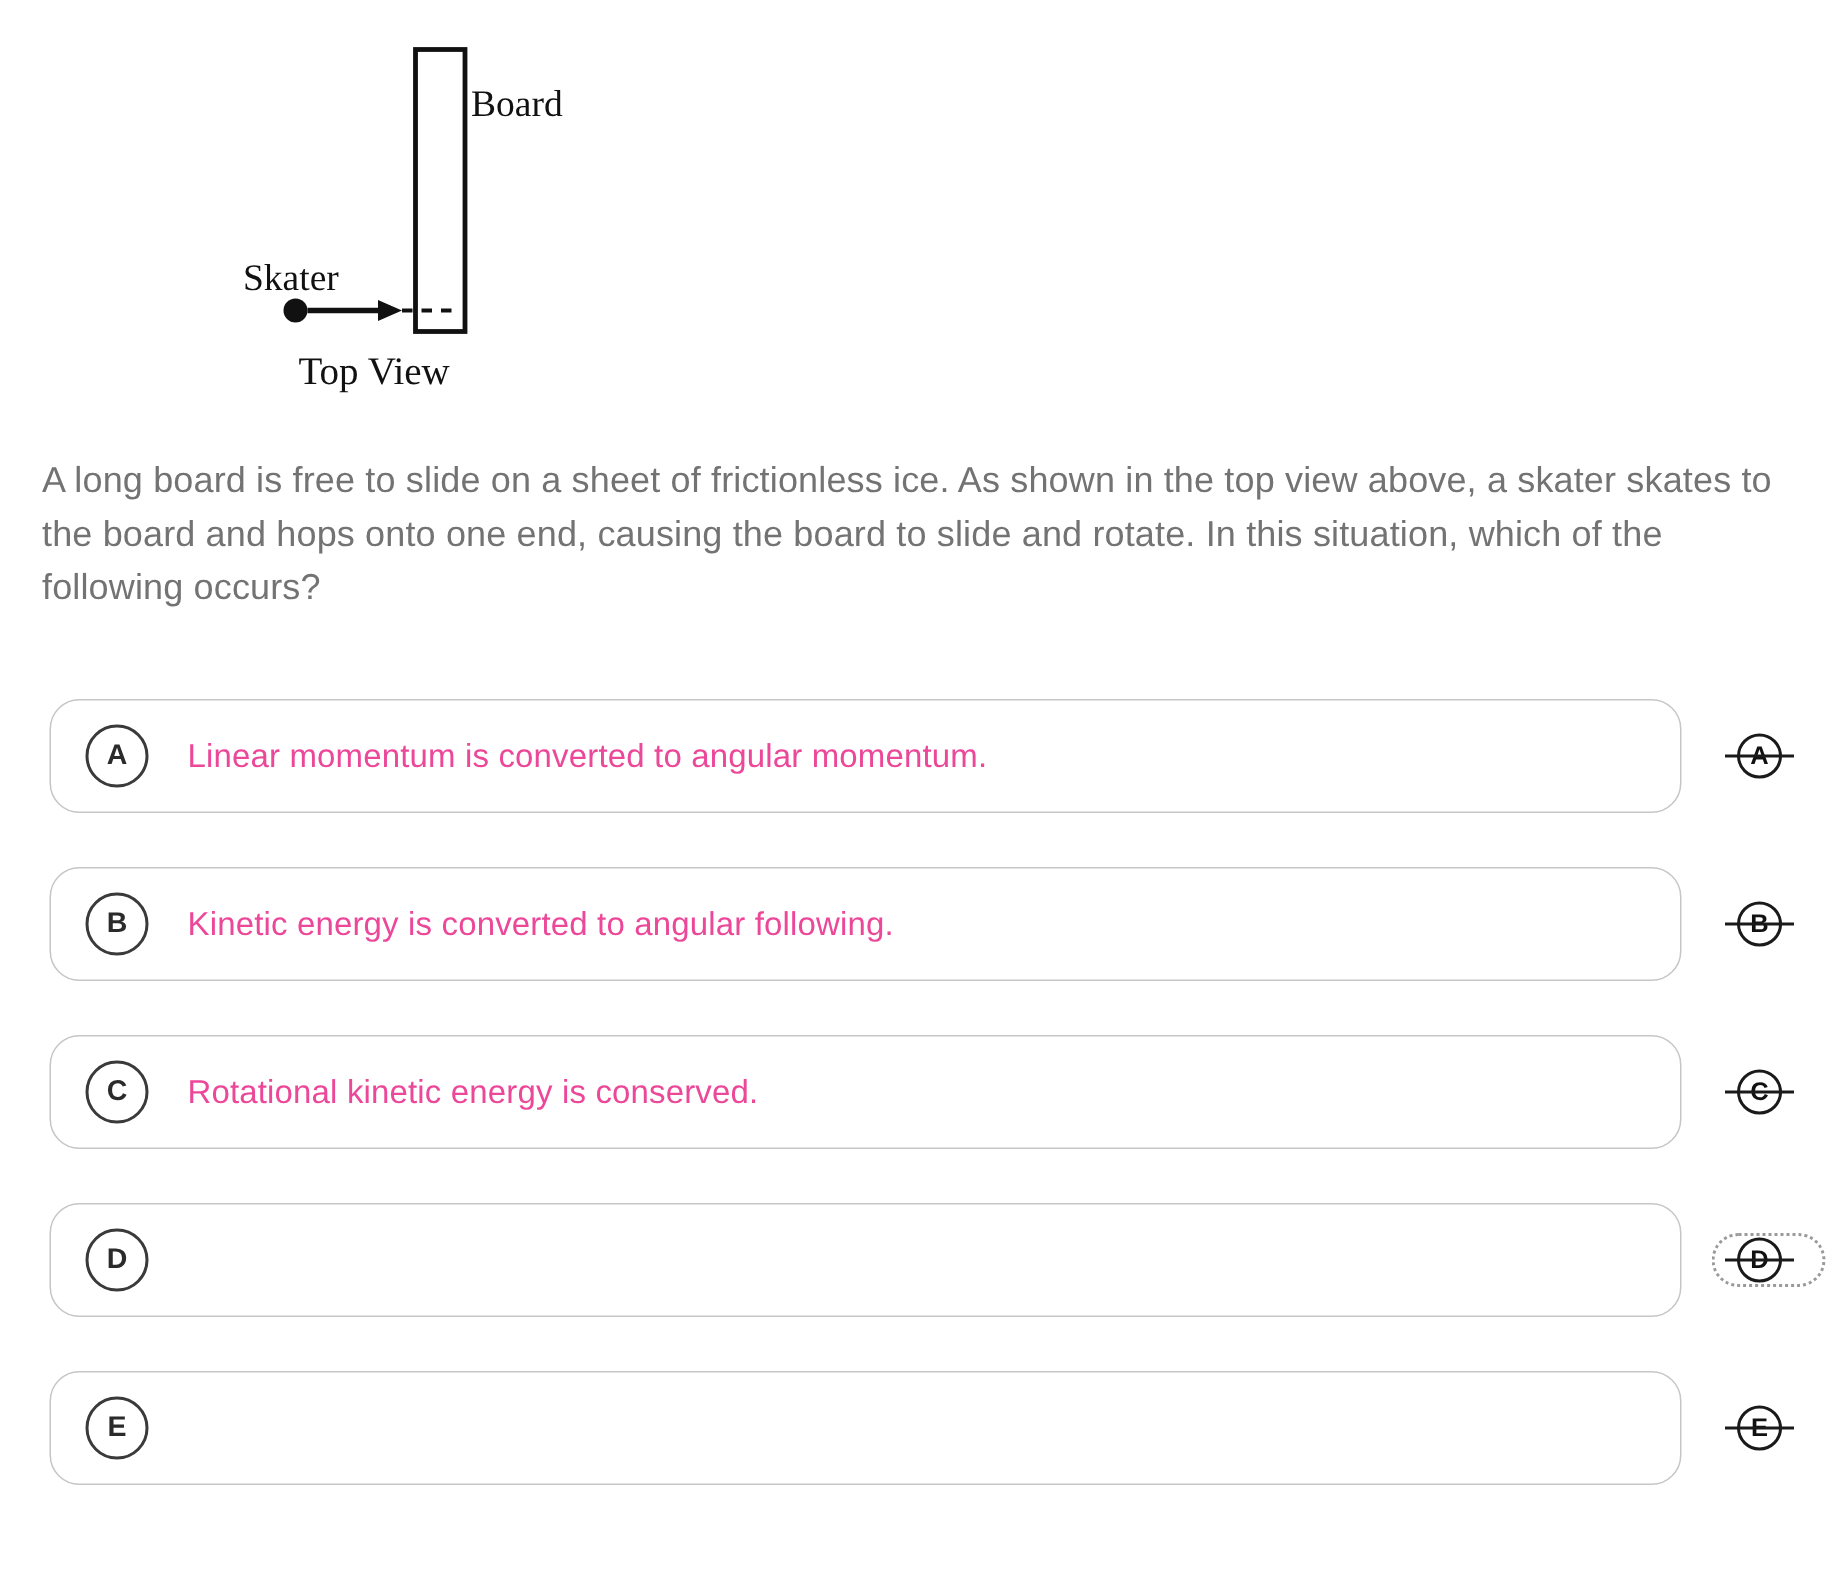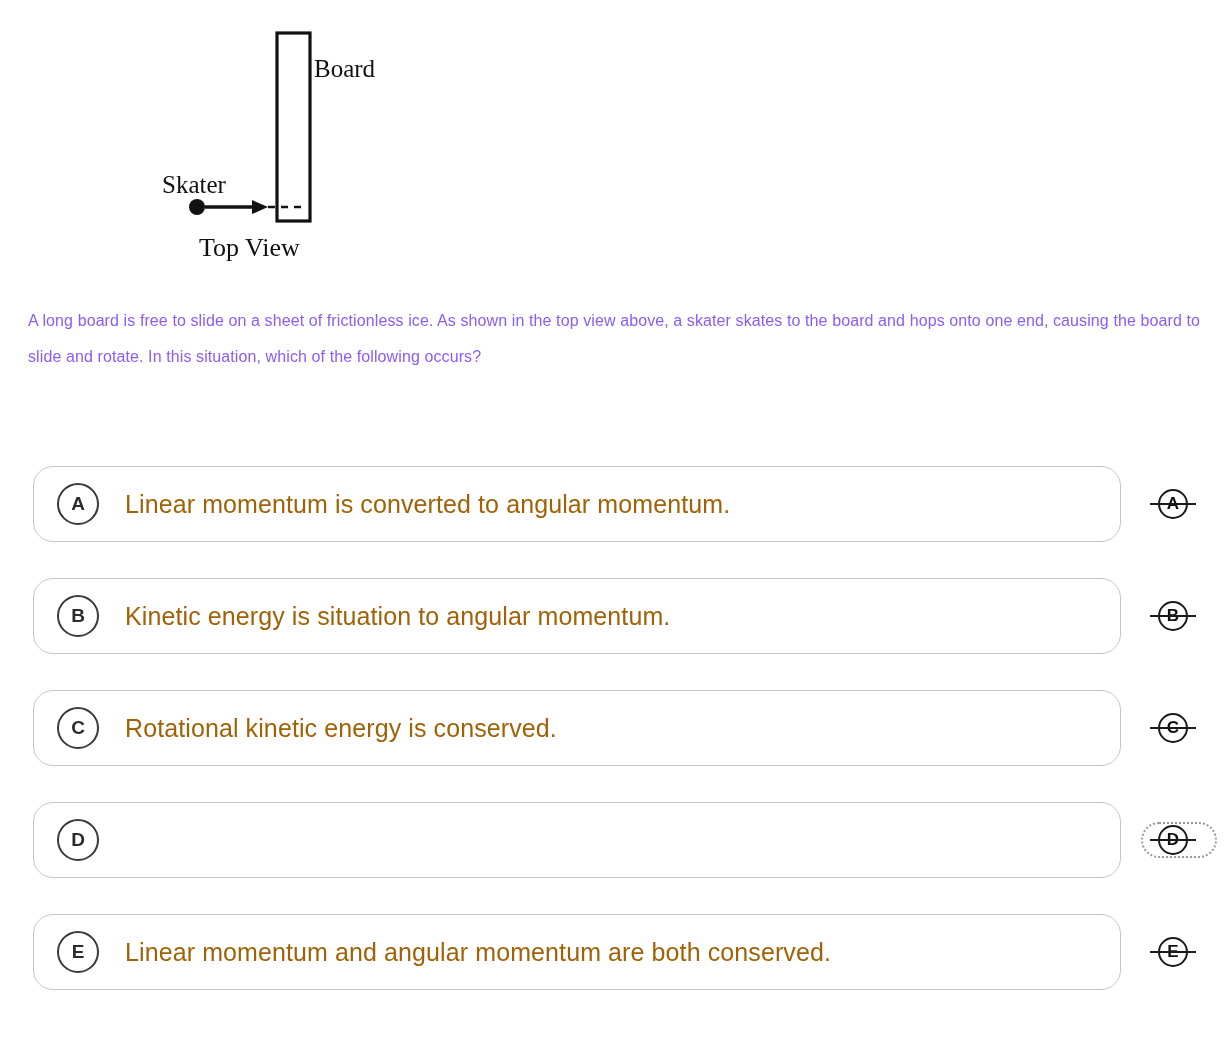--- a/index.html
+++ b/index.html
@@ -26,23 +26,23 @@
     text-decoration: underline;
   }
   #figure svg { display: block; }
 
   
   #stem {
     position: absolute;
     left: 28px;
     top: 303px;
     width: 1180px;
-    font-size: 16px;
+    font-size: 24px;
     line-height: 35.5px;
-    color: #8b5cf6;
+    color: #737373;
     letter-spacing: 0.1px;
   }
 
   
   #choices {
     position: absolute;
     left: 0;
     top: 466px;
     width: 1224px;
   }
@@ -72,22 +72,22 @@
     border-radius: 50%;
     display: flex;
     align-items: center;
     justify-content: center;
     font-size: 19px;
     font-weight: bold;
     color: #2b2b2b;
   }
   .choice-text {
     margin-left: 26px;
-    font-size: 25px;
-    color: #a16207;
+    font-size: 22px;
+    color: #ec4899;
     letter-spacing: 0.1px;
   }
 
   
   .eliminator {
     position: absolute;
     left: 1141px;
     top: 18px;
     width: 64px;
     height: 40px;
@@ -175,21 +175,21 @@
       <div class="elim-inner">
         <div class="elim-circle">A</div>
         <div class="elim-strike"></div>
       </div>
     </div>
   </div>
 
   <div class="choice-row">
     <div class="choice-card">
       <div class="choice-letter">B</div>
-      <div class="choice-text">Kinetic energy is situation to angular momentum.</div>
+      <div class="choice-text">Kinetic energy is converted to angular following.</div>
     </div>
     <div class="eliminator">
       <div class="elim-inner">
         <div class="elim-circle">B</div>
         <div class="elim-strike"></div>
       </div>
     </div>
   </div>
 
   <div class="choice-row">
@@ -213,21 +213,20 @@
       <div class="elim-inner">
         <div class="elim-circle">D</div>
         <div class="elim-strike"></div>
       </div>
     </div>
   </div>
 
   <div class="choice-row">
     <div class="choice-card">
       <div class="choice-letter">E</div>
-      <div class="choice-text">Linear momentum and angular momentum are both conserved.</div>
     </div>
     <div class="eliminator">
       <div class="elim-inner">
         <div class="elim-circle">E</div>
         <div class="elim-strike"></div>
       </div>
     </div>
   </div>
 
 </div>

